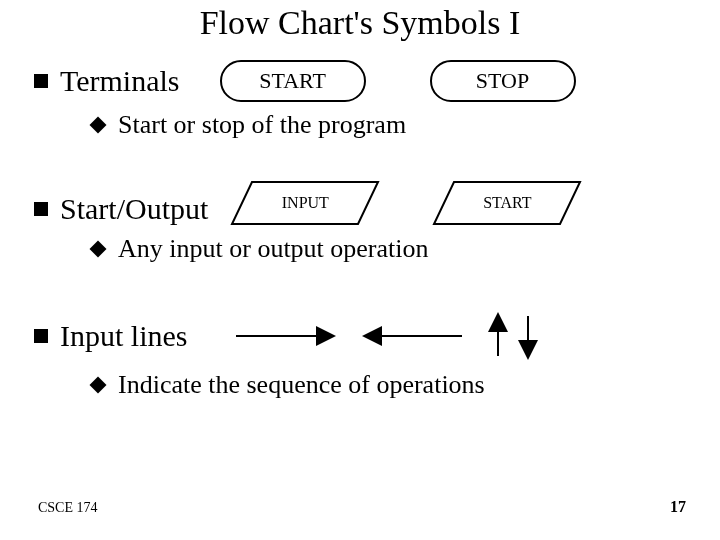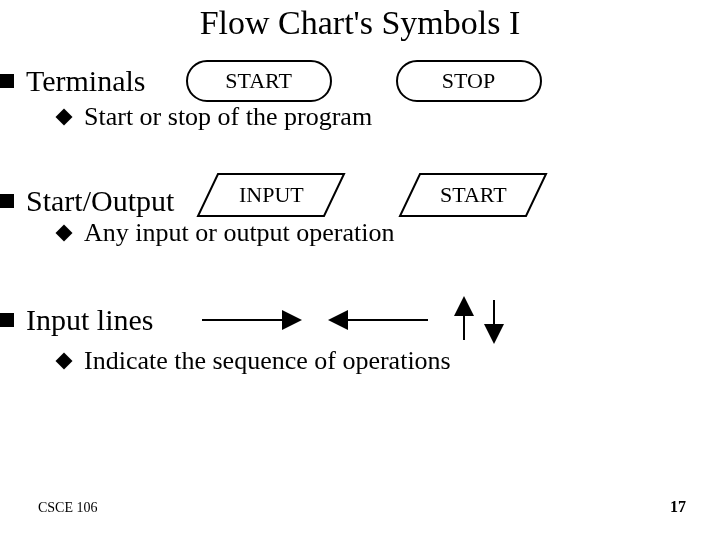--- a/index.html
+++ b/index.html
@@ -12,20 +12,21 @@
     color: #000;
     position: relative;
   }
   .title {
     font-size: 34px;
     text-align: center;
     padding-top: 4px;
     padding-bottom: 18px;
   }
   .content {
+    padding-left: 34px;
     padding-right: 34px;
     font-family: Liberation Serif, serif;
   }
   .row {
     display: flex;
     align-items: center;
   }
   .bullet-sq {
     display: inline-block;
     width: 14px;
@@ -37,20 +38,21 @@
   .heading {
     font-size: 30px;
     display: flex;
     align-items: center;
   }
   .sub {
     display: flex;
     align-items: center;
     font-size: 26px;
     margin-left: 58px;
+    margin-top: 8px;
   }
   .bullet-dm {
     width: 12px;
     height: 12px;
     background: #000;
     transform: rotate(45deg);
     margin-right: 14px;
     flex-shrink: 0;
   }
   .terminal {
@@ -63,21 +65,21 @@
     justify-content: center;
     font-size: 22px;
   }
   .para {
     position: relative;
     width: 150px;
     height: 46px;
     display: flex;
     align-items: center;
     justify-content: center;
-    font-size: 22px;
+    font-size: 16px;
   }
   .para svg {
     position: absolute;
     inset: 0;
   }
   .para span { position: relative; }
   .section { margin-bottom: 10px; }
   .after-heading-shapes {
     display: flex;
     gap: 64px;
@@ -176,14 +178,14 @@
       </svg>
     </div>
     <div class="sub">
       <span class="bullet-dm"></span>
       <span>Indicate the sequence of operations</span>
     </div>
   </div>
 
 </div>
 
-<div class="footer-left">CSCE 106</div>
+<div class="footer-left">CSCE 174</div>
 <div class="footer-right">17</div>
 
 </body></html>

